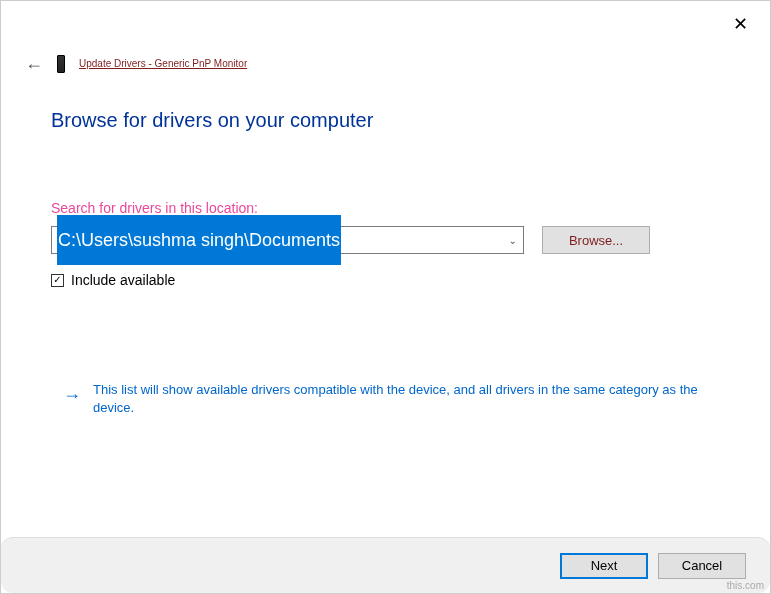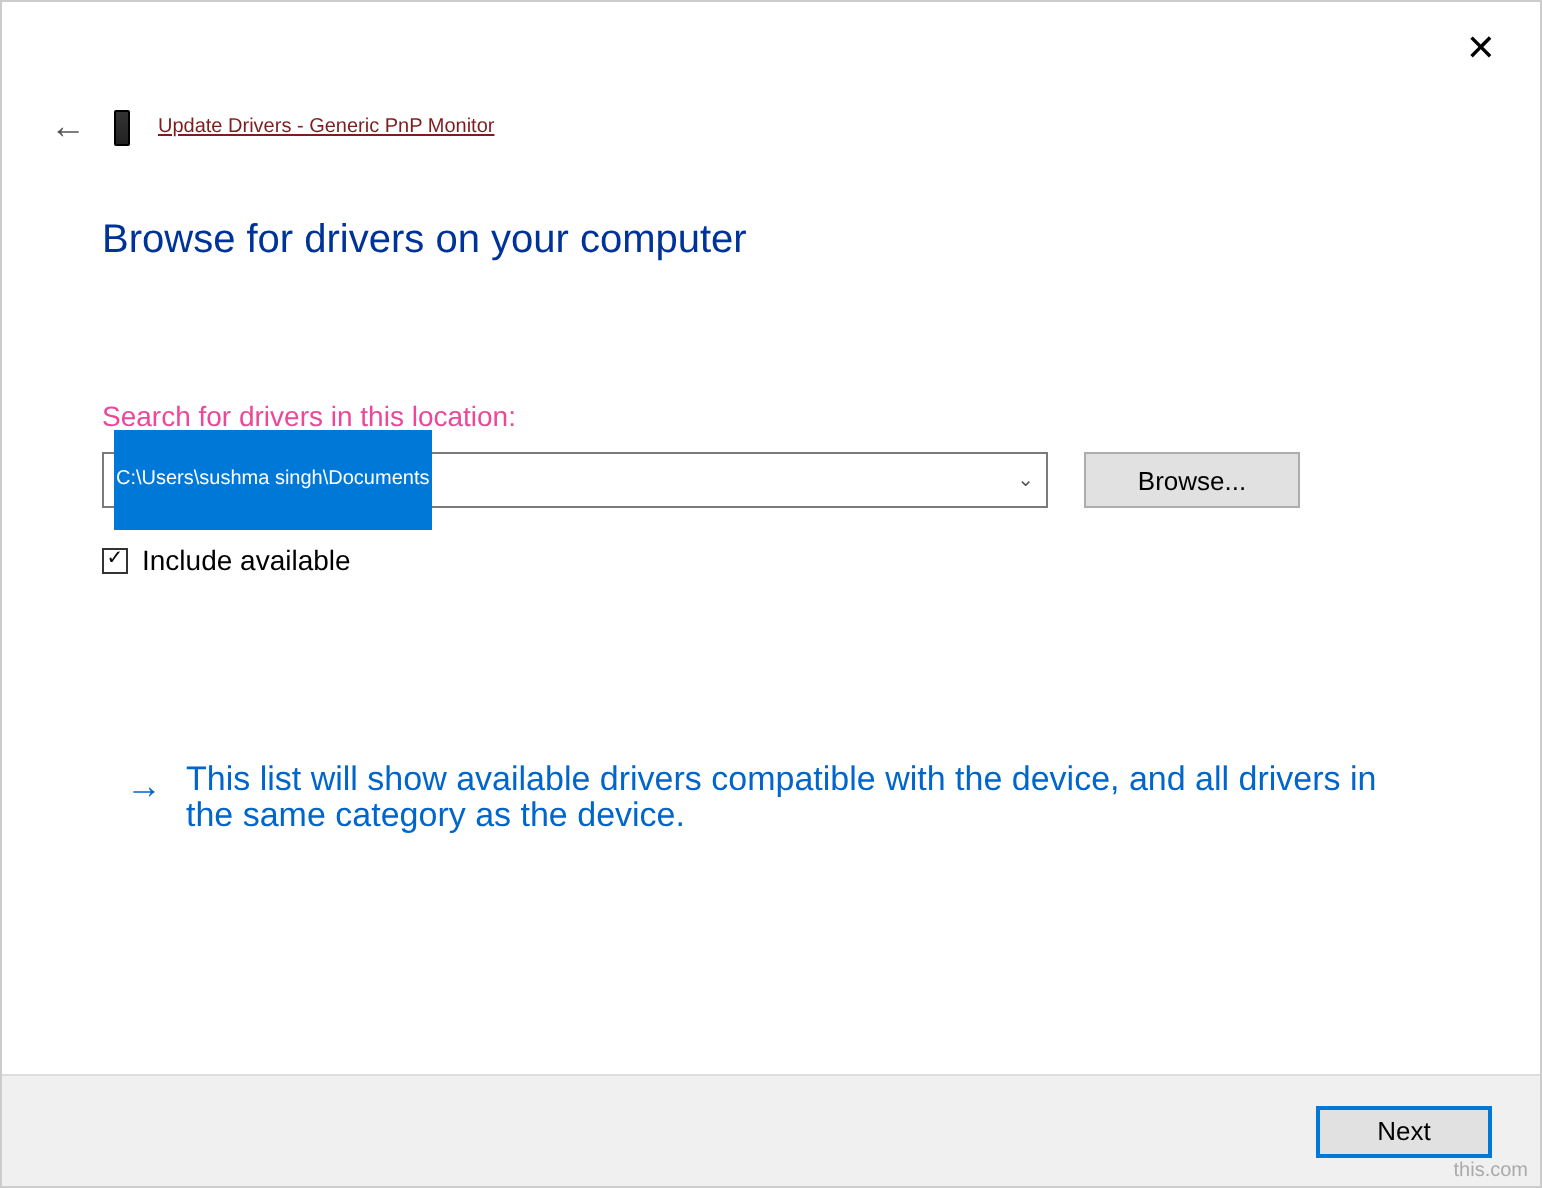--- a/index.html
+++ b/index.html
@@ -8,31 +8,31 @@
     .close-btn { position: absolute; top: 14px; right: 22px; font-size: 18px; cursor: pointer; color: #000; line-height: 1; }
     .header-row { position: absolute; top: 52px; left: 24px; display: flex; align-items: center; gap: 14px; }
     .back-arrow { font-size: 18px; color: #555; cursor: pointer; }
     .device-icon { width: 8px; height: 18px; background: linear-gradient(#333,#222); border: 1px solid #000; border-radius: 1px; }
     .header-title { font-size: 10px; color: #7f1d1d; text-decoration: underline; }
     .main { position: absolute; top: 108px; left: 50px; right: 50px; }
     .page-title { color: #003399; font-size: 20px; font-weight: 400; margin-bottom: 68px; }
     .search-label { font-size: 14px; color: #ec4899; margin-bottom: 10px; }
     .search-row { display: flex; gap: 18px; align-items: center; margin-bottom: 18px; }
     .combo { position: relative; width: 473px; height: 28px; border: 1px solid #7a7a7a; background: #fff; display: flex; align-items: center; padding: 0 20px 0 5px; }
-    .combo-text { background: #0078d7; color: #fff; font-size: 10px; line-height: 18px; padding: 16px 1px; }
+    .combo-text { background: #0078d7; color: #fff; font-size: 18px; line-height: 18px; padding: 16px 1px; }
     .combo-chevron { position: absolute; right: 6px; top: 50%; transform: translateY(-50%); font-size: 10px; color: #555; }
-    .browse-btn { width: 108px; height: 28px; background: #e1e1e1; border: 1px solid #adadad; font-size: 13px; color: #000000; cursor: pointer; }
+    .browse-btn { width: 108px; height: 28px; background: #e1e1e1; border: 1px solid #adadad; font-size: 13px; color: #7f1d1d; cursor: pointer; }
     .check-row { display: flex; align-items: center; gap: 7px; font-size: 14px; color: #000; }
     .checkbox { width: 13px; height: 13px; border: 1px solid #333; display: flex; align-items: center; justify-content: center; font-size: 10px; line-height: 1; color: #000; }
     .option-block { position: absolute; top: 380px; left: 62px; right: 60px; }
     .option-row { display: flex; gap: 12px; }
     .right-arrow { color: #0066cc; font-size: 18px; line-height: 24px; flex-shrink: 0; }
     .option-title { color: #0066cc; font-size: 18px; font-weight: 400; margin-bottom: 4px; }
-    .option-desc { color: #0066cc; font-size: 17px; line-height: 18px; }
-    .footer { position: absolute; bottom: 0; left: 0; right: 0; height: 56px; background: #f0f0f0; border-top: 1px solid #ddd; display: flex; justify-content: flex-end; align-items: center; padding-right: 24px; gap: 10px; }
+    .option-desc { color: #0066cc; font-size: 13px; line-height: 18px; }
+    .footer { position: absolute; bottom: 0; left: 0; right: 0; height: 56px; background: #f0f0f0; border-top: 1px solid #ddd; display: flex; justify-content: flex-end; align-items: center; padding-right: 24px; gap: 10px; border-radius: 12px; }
     .footer-btn { width: 88px; height: 26px; background: #e1e1e1; border: 1px solid #adadad; font-size: 13px; color: #000; cursor: pointer; }
     .footer-btn.primary { border: 2px solid #0078d7; }
     .watermark { position: absolute; bottom: 2px; right: 6px; font-size: 10px; color: #aaa; }
   </style>
 </head>
 <body>
 
 <div class="window">
 
   <span class="close-btn">✕</span>
@@ -63,16 +63,17 @@
     <div class="option-row">
       <span class="right-arrow">→</span>
       <div>
         <div class="option-desc">This list will show available drivers compatible with the device, and all drivers in the same category as the device.</div>
       </div>
     </div>
   </div>
 
   <div class="footer">
     <button class="footer-btn primary">Next</button>
+    <button class="footer-btn">Cancel</button>
   </div>
 
   <div class="watermark">this.com</div>
 </div>
 
 </body></html>

